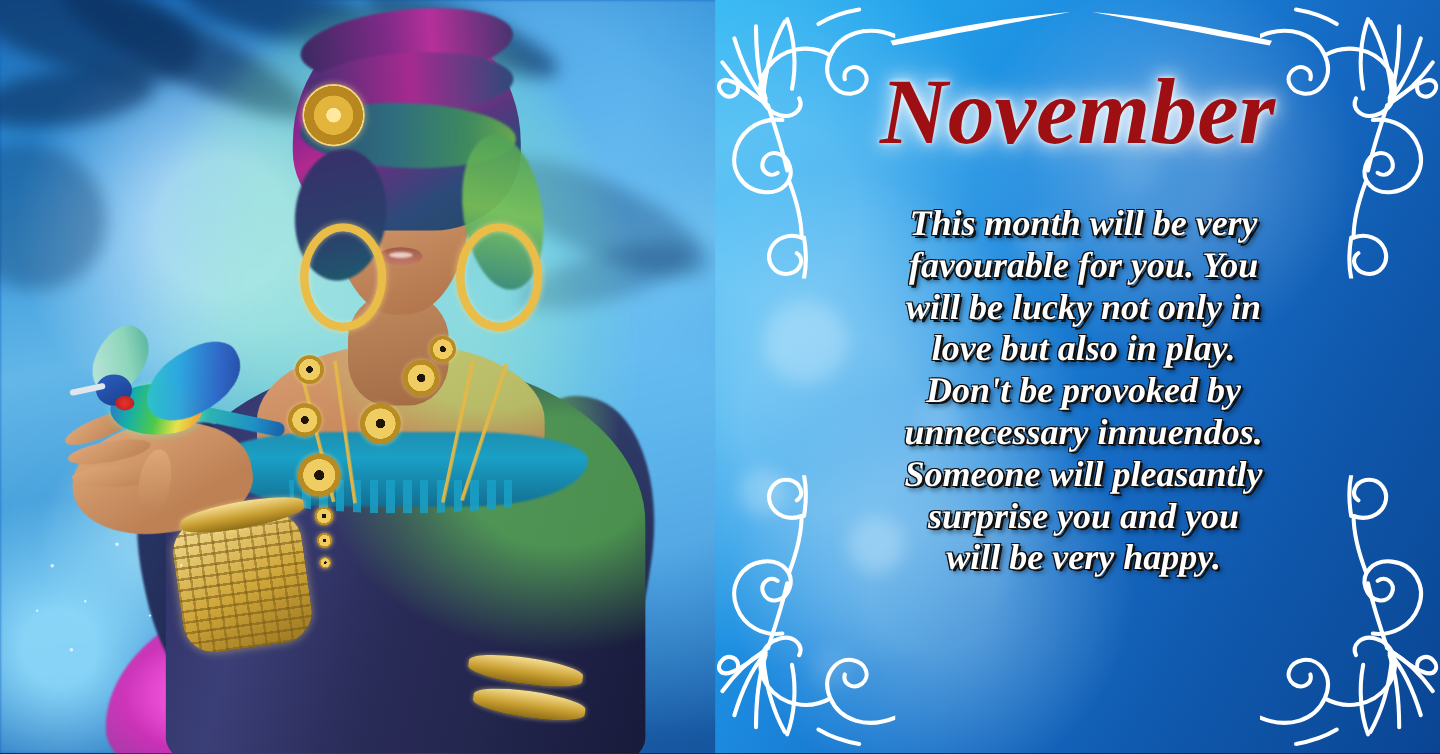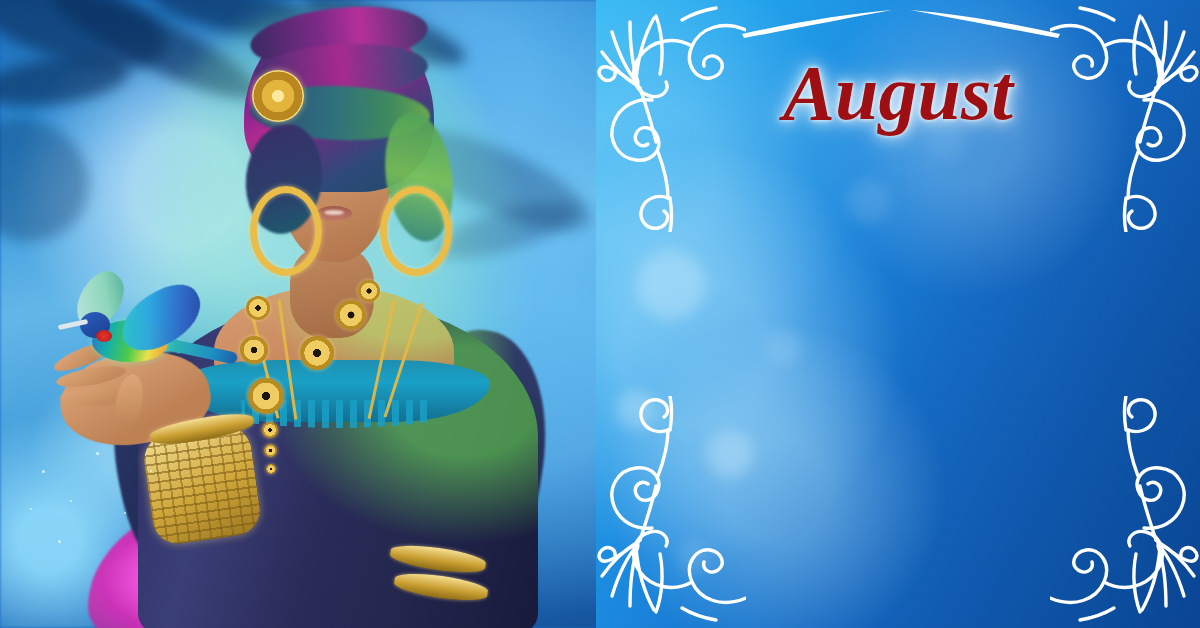--- a/index.html
+++ b/index.html
@@ -428,16 +428,25 @@
         <path d="M44 86 C 34 78, 24 70, 14 66 C 4 62, 0 70, 6 76 C 11 81, 20 78, 19 70"></path>
         <path d="M44 86 C 50 104, 56 122, 60 140"></path>
         <path d="M56 98 C 40 96, 24 104, 18 120 C 11 138, 22 156, 40 158 C 56 160, 66 148, 62 136 C 58 124, 44 122, 40 132 C 37 140, 45 147, 52 142"></path>
         <path d="M62 150 C 68 166, 72 182, 72 196"></path>
         <path d="M72 196 C 62 192, 50 196, 46 206 C 42 217, 50 228, 62 226 C 71 224, 75 214, 68 209"></path>
         <path d="M74 196 C 76 208, 76 220, 74 230"></path>
         <path d="M86 18 C 96 12, 108 8, 120 6"></path>
       </svg>
     </div>
 
-    <div class="month">August</div>
+    <div class="month">November</div>
+    <div class="forecast">This month will be very
+favourable for you. You
+will be lucky not only in
+love but also in play.
+Don't be provoked by
+unnecessary innuendos.
+Someone will pleasantly
+surprise you and you
+will be very happy.</div>
   </div>
 
 </div>
 
 </body></html>

